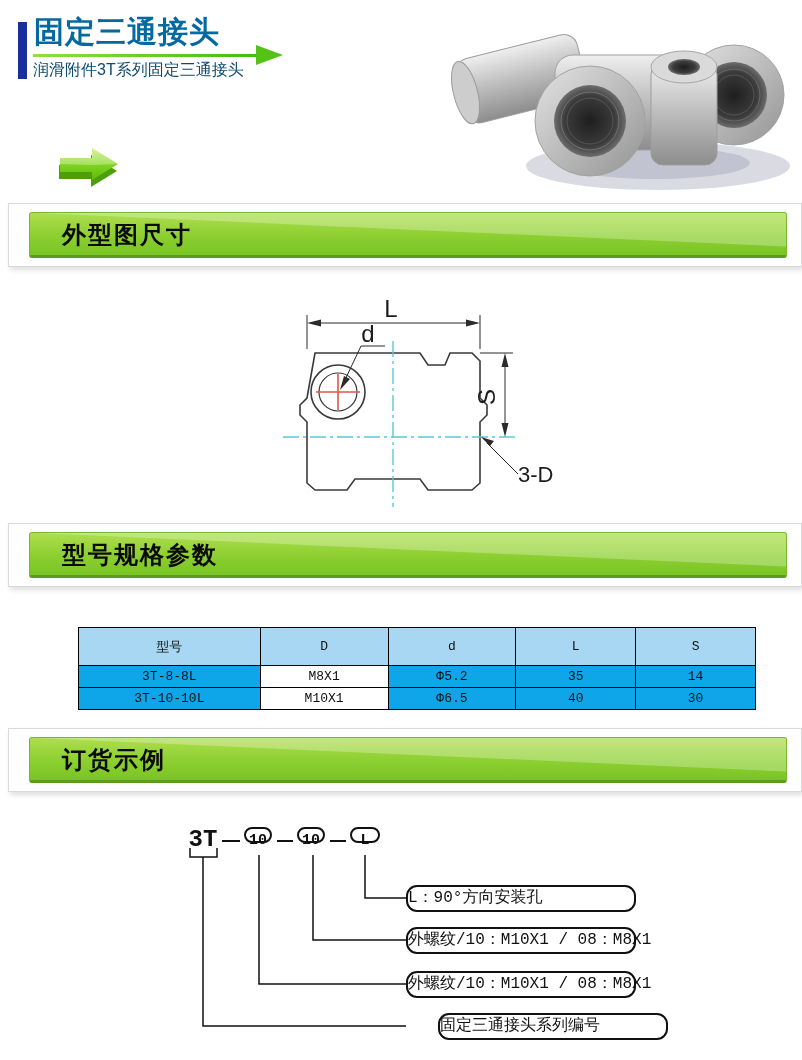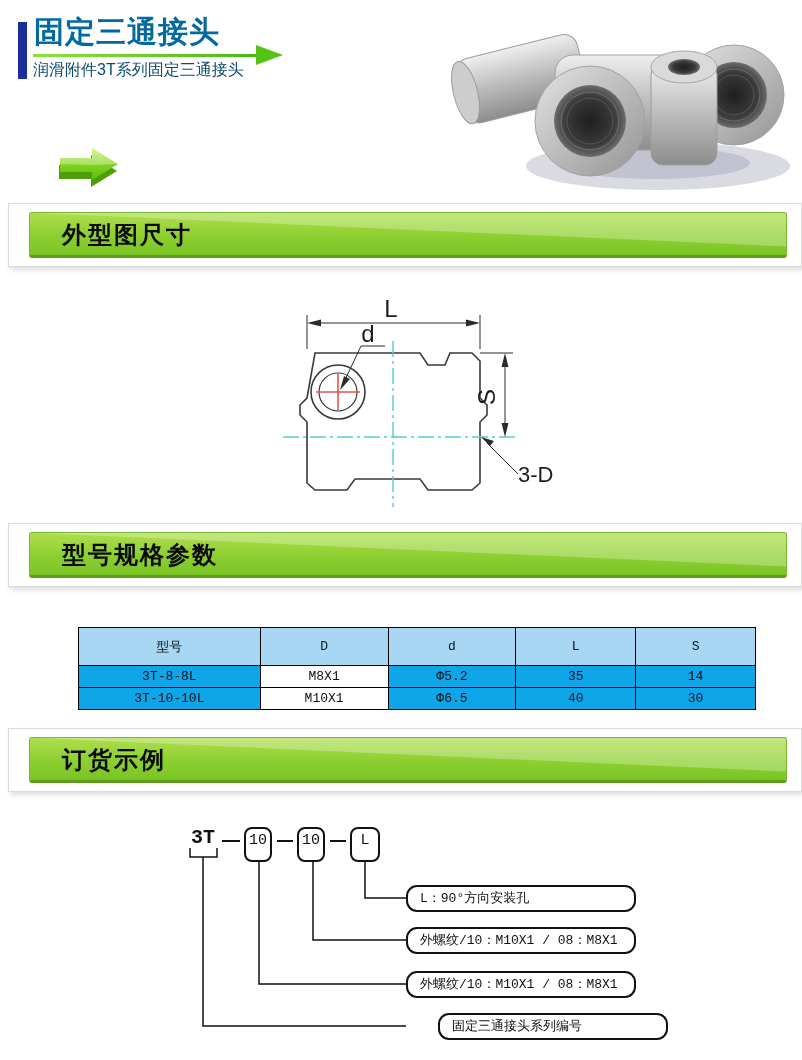--- a/index.html
+++ b/index.html
@@ -42,28 +42,28 @@
   .spec-table th, .spec-table td { border:1px solid #000; padding:0; height:38px; font-weight:normal; }
   .spec-table thead th { background:#A8D7F4; }
   .spec-table td { background:#0ea5e9; height:22px; }
   .spec-table td.col-D { background:#FFFFFF; }
   .spec-table th.c0 { width:182px; } .spec-table th.c1 { width:128px; }
   .spec-table th.c2 { width:128px; } .spec-table th.c3 { width:120px; } .spec-table th.c4 { width:120px; }
 
   
   .order-lines { position:absolute; left:150px; top:820px; width:500px; height:240px; }
   .order-prefix { position:absolute; left:186px; top:826px; width:34px; text-align:center;
-            font-family:"Liberation Mono", monospace; font-size:20px; font-weight:bold; color:#111; }
-  .code-box { position:absolute; top:827px; height:35px; border:2px solid #111; border-radius:8px;
+            font-family:"Liberation Mono", monospace; font-size:24px; font-weight:bold; color:#111; }
+  .code-box { position:absolute; top:827px; height:16px; border:2px solid #111; border-radius:8px;
             background:#fff; text-align:center; line-height:24px;
-            font-family:"Liberation Mono", monospace; font-size:15px; font-weight:normal; color:#111; }
+            font-family:"Liberation Mono", monospace; font-size:15px; font-weight:bold; color:#111; }
   #code-box-1 { left:244px; width:28px; } #code-box-2 { left:297px; width:28px; } #code-box-3 { left:350px; width:30px; }
   .callout { position:absolute; left:406px; width:230px; height:27px; border:2px solid #111;
-            border-radius:11px; background:#fff; line-height:23px; padding-left:12px;
-            font-family:"Liberation Mono", monospace; font-size:13px; color:#111; white-space:nowrap; }
+            border-radius:11px; background:#fff; line-height:23px; padding-left:0;
+            font-family:"Liberation Mono", monospace; font-size:16px; color:#111; white-space:nowrap; }
   #callout-1 { top:885px; } #callout-2 { top:927px; } #callout-3 { top:971px; } #callout-4 { top:1013px;margin-left:32px; }
 </style>
 </head>
 <body>
 
 <div id="page">
 
   <div>
     <div class="hdr-bar"></div>
     <div class="hdr-title">固定三通接头</div>

